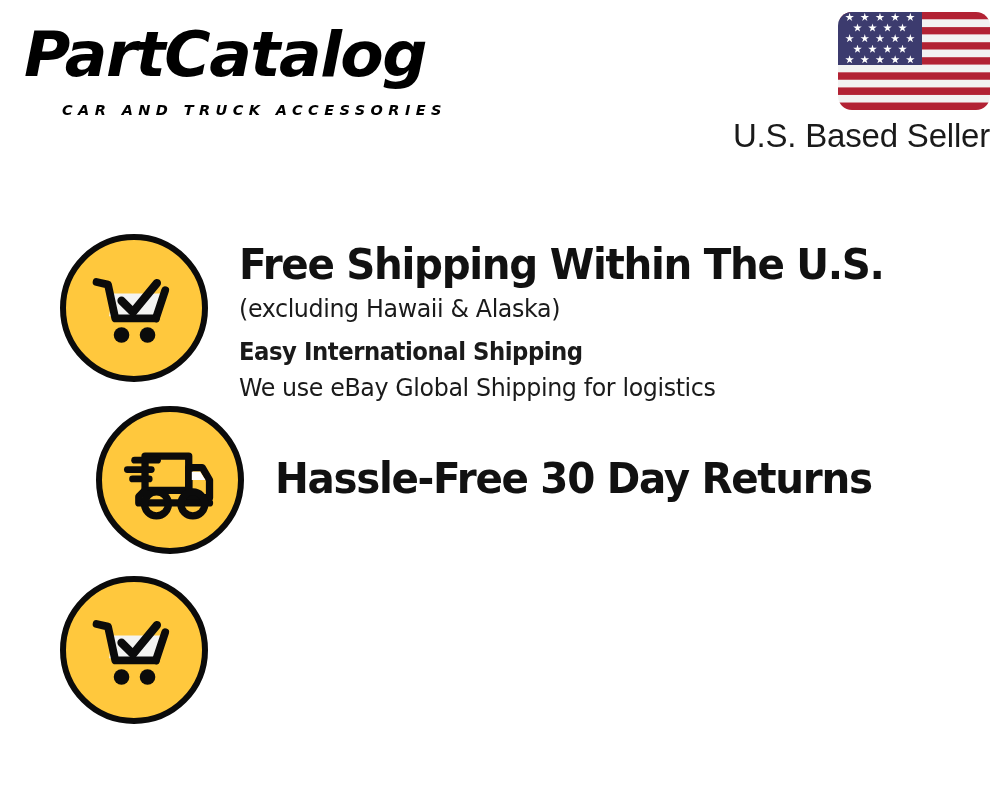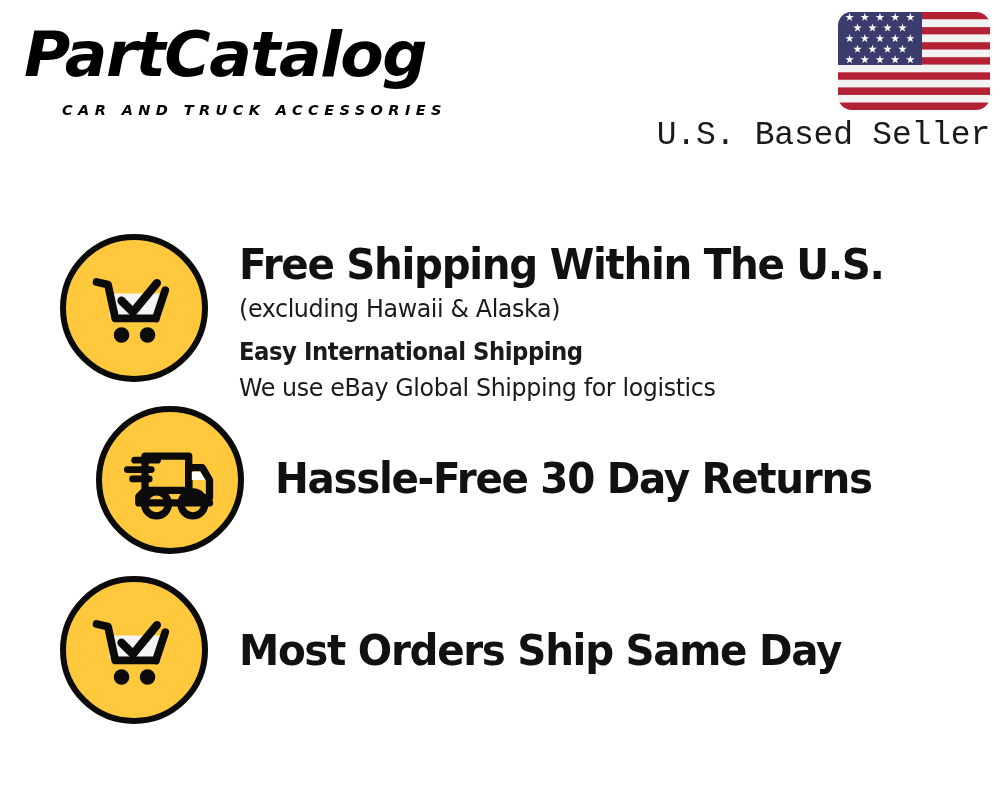--- a/index.html
+++ b/index.html
@@ -97,21 +97,21 @@
     background: #ffffff;
     clip-path: polygon(50% 0%, 61% 35%, 98% 35%, 68% 57%, 79% 91%, 50% 70%, 21% 91%, 32% 57%, 2% 35%, 39% 35%);
   }
 
   .seller-note {
     position: absolute;
     left: 0;
     top: 116px;
     width: 990px;
     text-align: right;
-    font-family: Liberation Mono, monospace;
+    font-family: Liberation Sans, sans-serif;
     font-weight: 400;
     font-size: 33px;
     line-height: 40px;
     color: #1a1a1a;
     letter-spacing: -0.2px;
   }
 
   
   .features {
     position: absolute;
@@ -305,18 +305,15 @@
     <div class="icon-badge">
       <svg viewBox="0 0 100 100">
         <path d="M26 58 L70 58 L77 36 L30 36 Z" fill="#F4F4F2"></path>
         <path d="M14 25 L25 27.5 L32 60 L71 60" fill="none" stroke="#0B0B0B" stroke-width="7.5" stroke-linecap="round" stroke-linejoin="round"></path>
         <path d="M71 60 L80 33" fill="none" stroke="#0B0B0B" stroke-width="7.5" stroke-linecap="round" stroke-linejoin="round"></path>
         <path d="M38 43 L49 54 L72 26" fill="none" stroke="#0B0B0B" stroke-width="8" stroke-linecap="round" stroke-linejoin="round"></path>
         <circle cx="38" cy="76" r="7.5" fill="#0B0B0B"></circle>
         <circle cx="63" cy="76" r="7.5" fill="#0B0B0B"></circle>
       </svg>
     </div>
-    <div class="feature-text">
-      <div class="feature-title">Most Orders Ship Same Day</div>
-    </div>
   </div>
 
 </div>
 
 </body></html>

